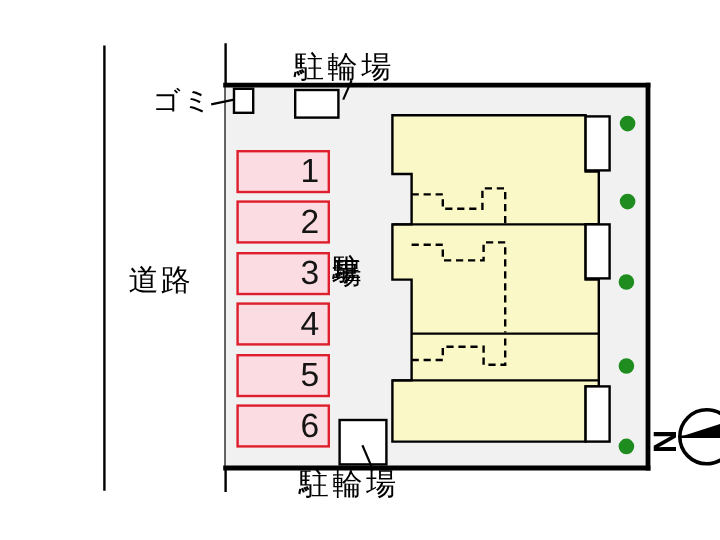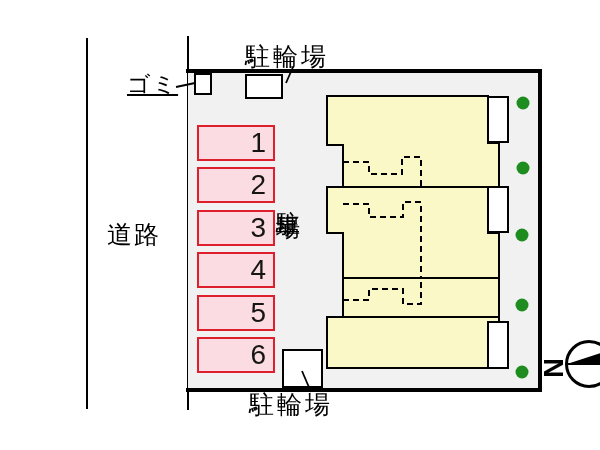--- a/index.html
+++ b/index.html
@@ -6,21 +6,21 @@
   #stage{
     position:relative;width:600px;height:450px;overflow:hidden;
     background:#ffffff;
     font-family:"Liberation Sans","DejaVu Sans",sans-serif;
     color:#000;
     margin-left:40px;
   }
   #plan-svg{position:absolute;left:0;top:0;z-index:1;}
   .lbl{position:absolute;z-index:2;white-space:nowrap;line-height:1.04;}
   .lbl-bicycle-top{left:199px;top:43px;width:96px;text-align:center;font-size:25px;letter-spacing:3px;}
-  .lbl-garbage1{left:87px;top:73px;font-size:23px;letter-spacing:2px;text-decoration:underline;}
+  .lbl-garbage1{left:87px;top:73px;font-size:23px;letter-spacing:2px;}
   .lbl-garbage2{left:77px;top:96px;font-size:23px;letter-spacing:2px;}
   .lbl-road{left:67px;top:221px;font-size:25px;letter-spacing:2px;text-align:right;}
   .lbl-carpark{left:236px;top:191px;font-size:24px;writing-mode:vertical-rl;text-orientation:upright;letter-spacing:3px;line-height:1;}
   .lbl-bicycle-bottom{left:201px;top:391px;width:100px;text-align:center;font-size:25px;letter-spacing:3px;}
   .lbl-north{left:500px;top:354px;width:28px;height:28px;text-align:center;
     font-size:27px;font-weight:bold;transform:rotate(-90deg);}
   #parking-block{
     position:absolute;z-index:2;left:157px;top:125px;width:78px;height:248px;
     display:flex;flex-direction:column;justify-content:space-between;
   }

